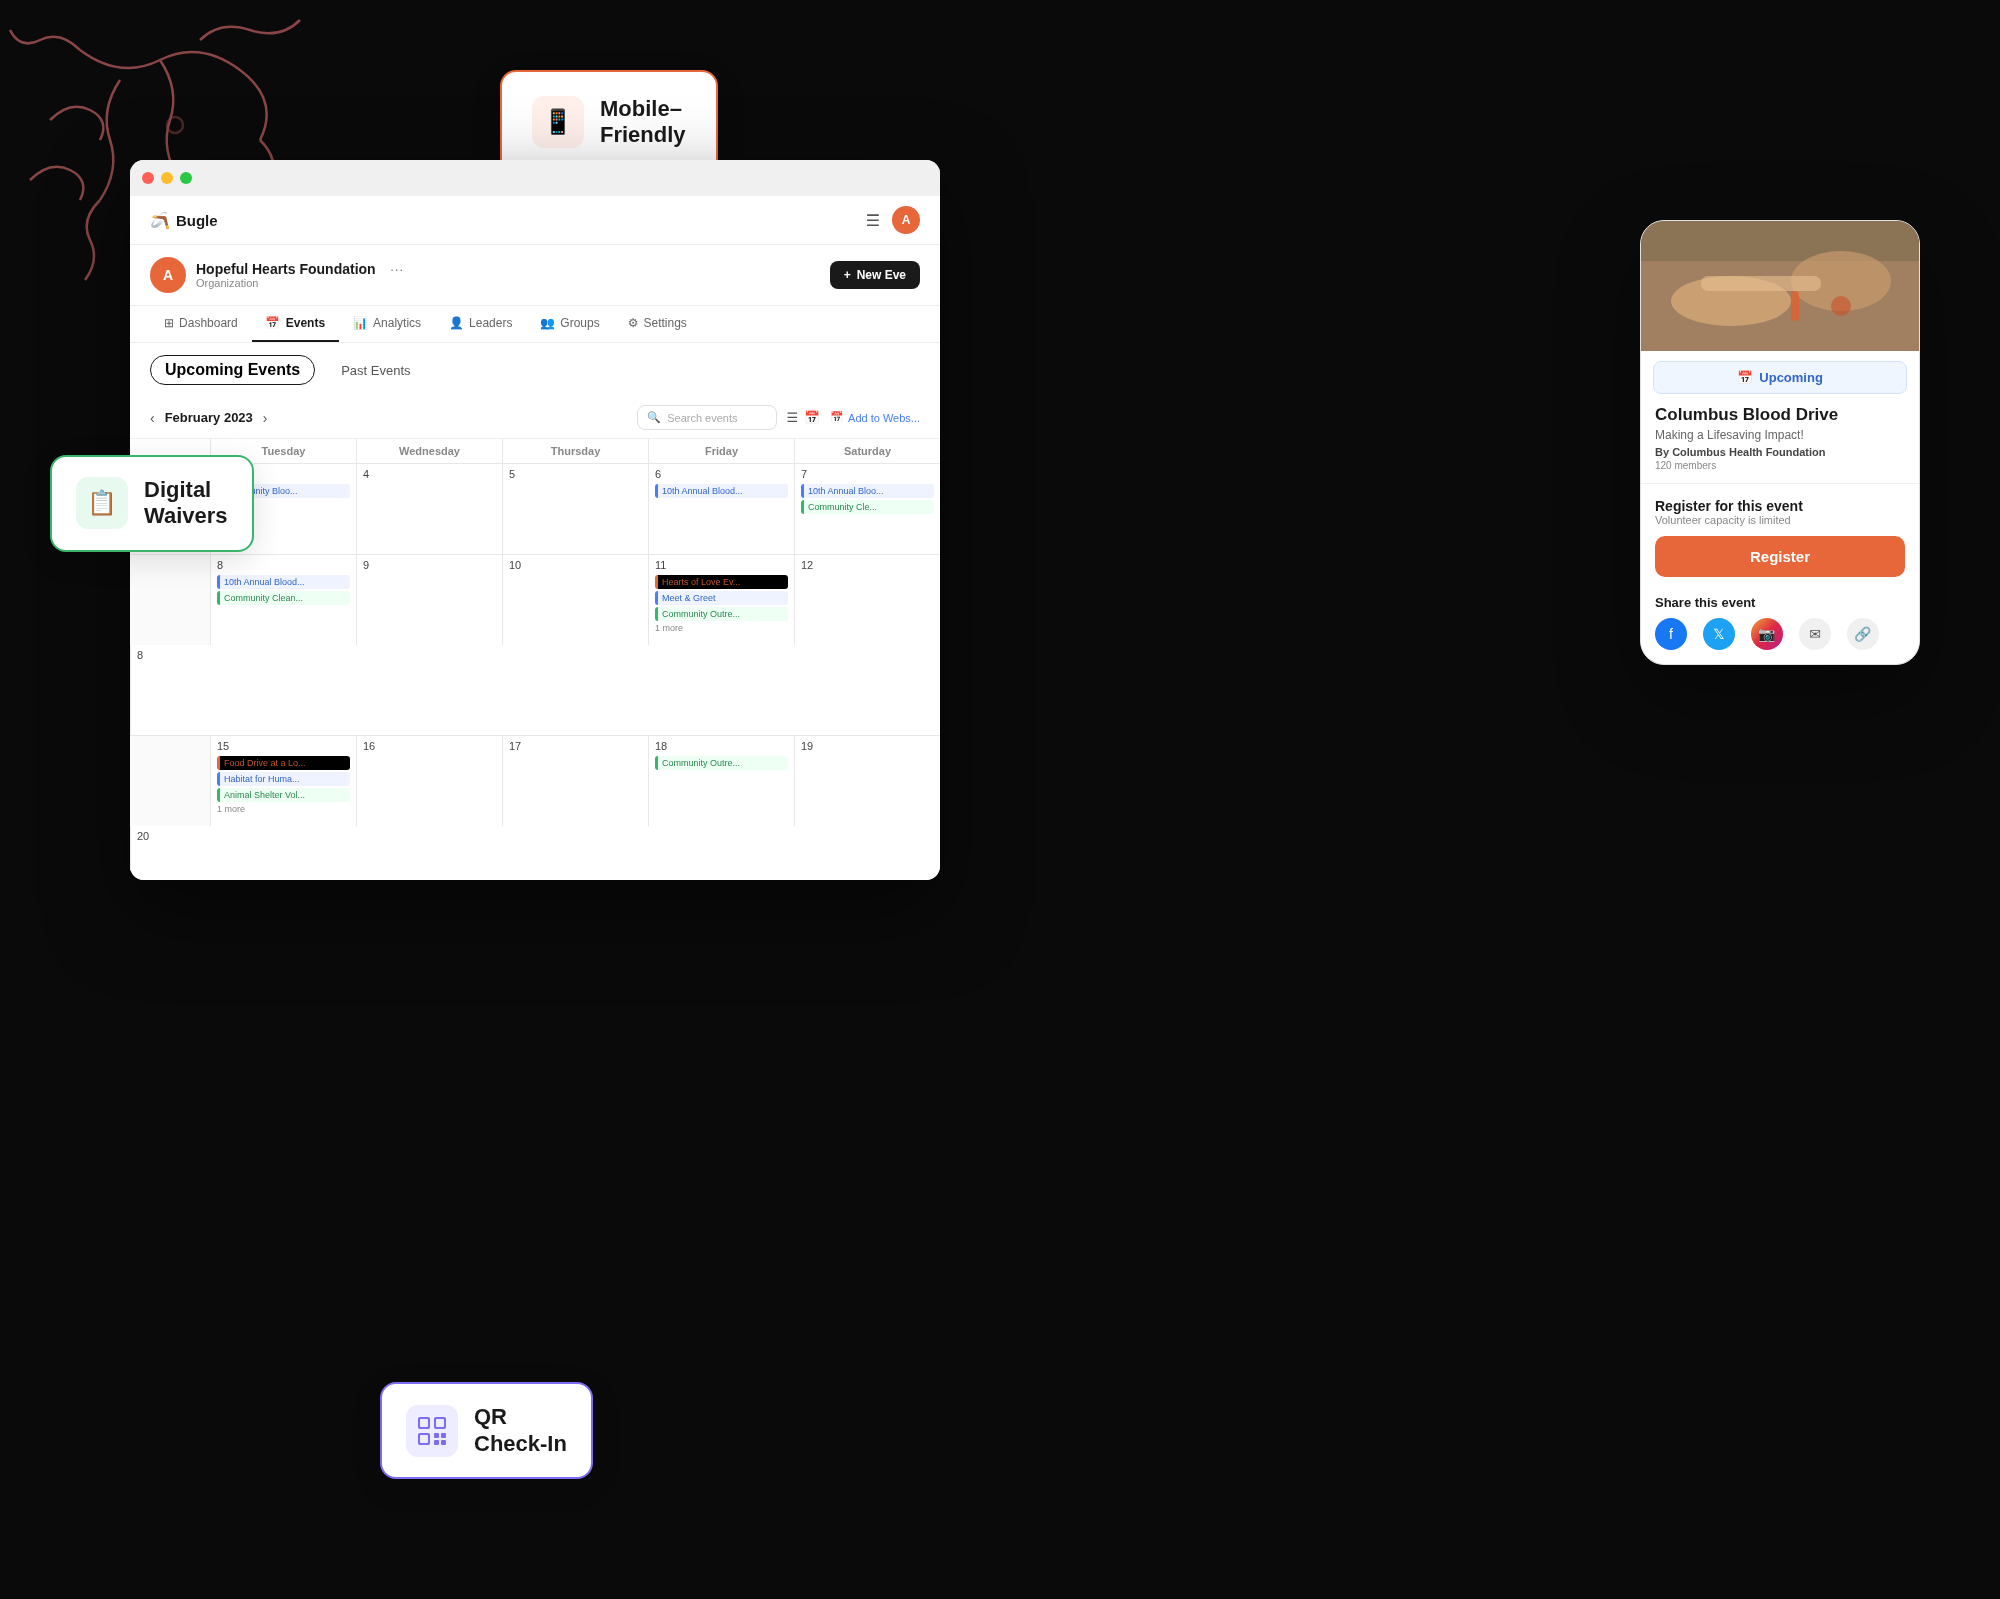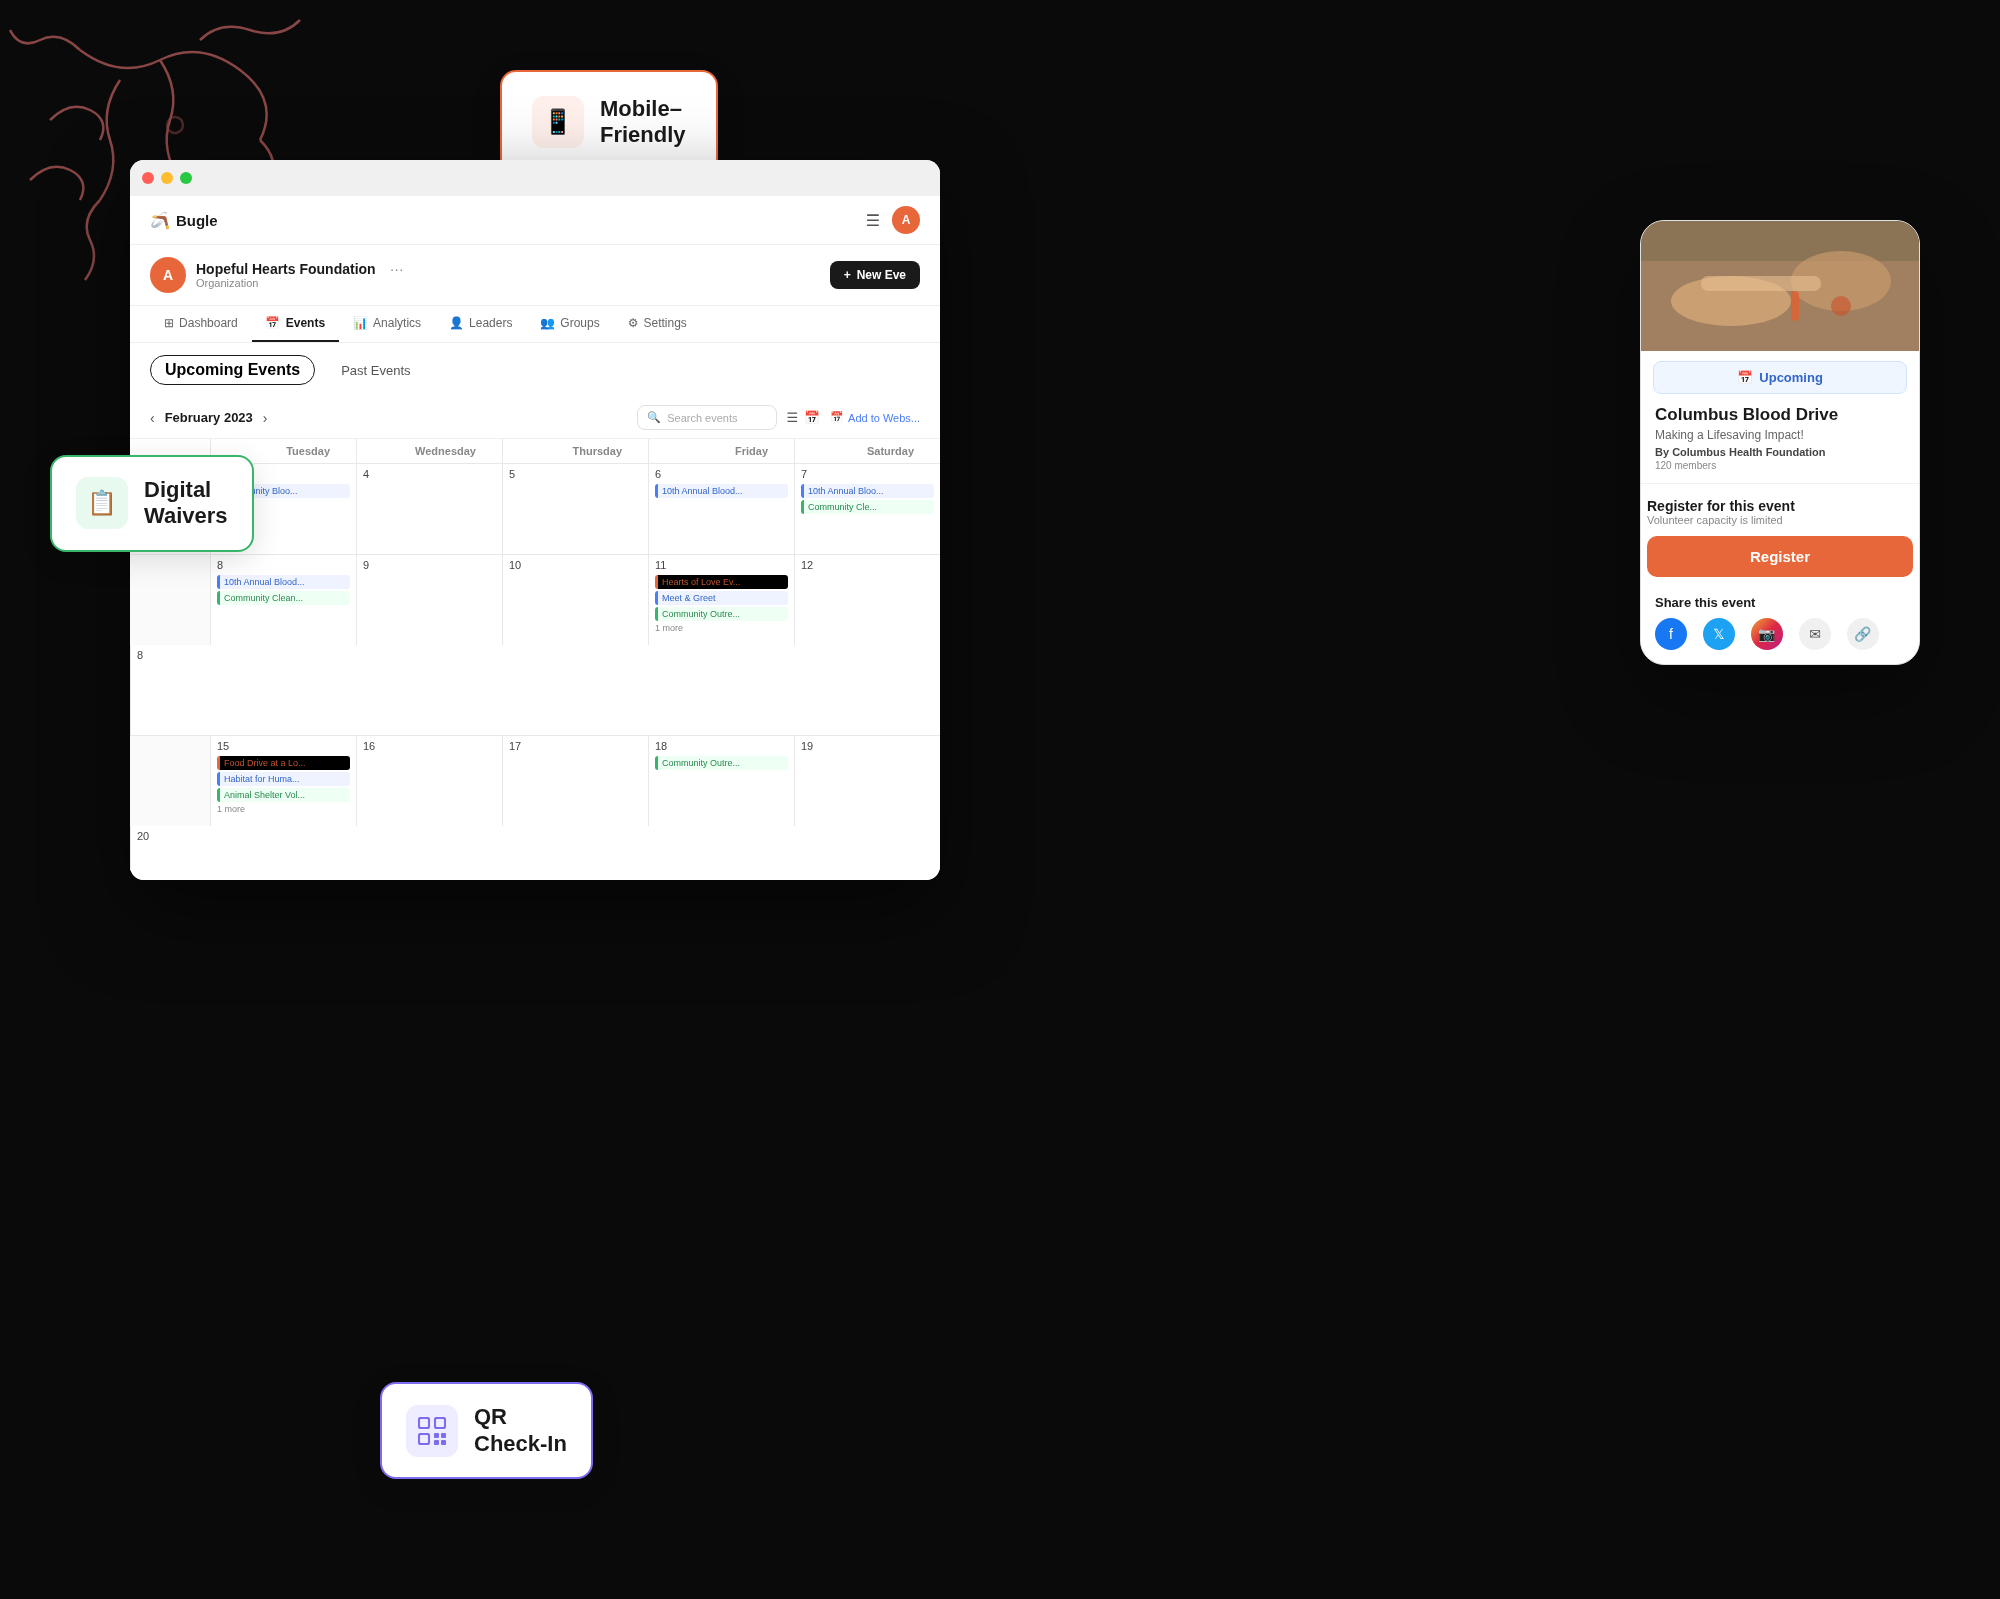--- a/index.html
+++ b/index.html
@@ -263,21 +263,21 @@
     .calendar-header-row {
       display: grid;
       grid-template-columns: 80px repeat(5, 1fr);
       border-bottom: 1px solid #e8e8e8;
     }
     .calendar-day-header {
       padding: 6px 26px;
       font-size: 11px;
       font-weight: 600;
       color: #888;
-      text-align: right;
+      text-align: center;
       border-left: 1px solid #e8e8e8;
     }
     .calendar-day-header:first-child { border-left: none; }
     .calendar-week {
       display: grid;
       grid-template-columns: 80px repeat(5, 1fr);
       border-bottom: 1px solid #e8e8e8;
       min-height: 90px;
     }
     .calendar-cell {
@@ -398,21 +398,21 @@
       padding: 2px 14px 8px;
     }
 
     .phone-divider {
       height: 1px;
       background: #f0f0f0;
       margin: 4px 0;
     }
 
     .phone-register-section {
-      padding: 10px 6px;
+      padding: 10px 14px;
     }
     .phone-register-title {
       font-size: 14px;
       font-weight: 700;
       color: #1a1a1a;
     }
     .phone-register-subtitle {
       font-size: 11px;
       color: #888;
       margin-bottom: 10px;

